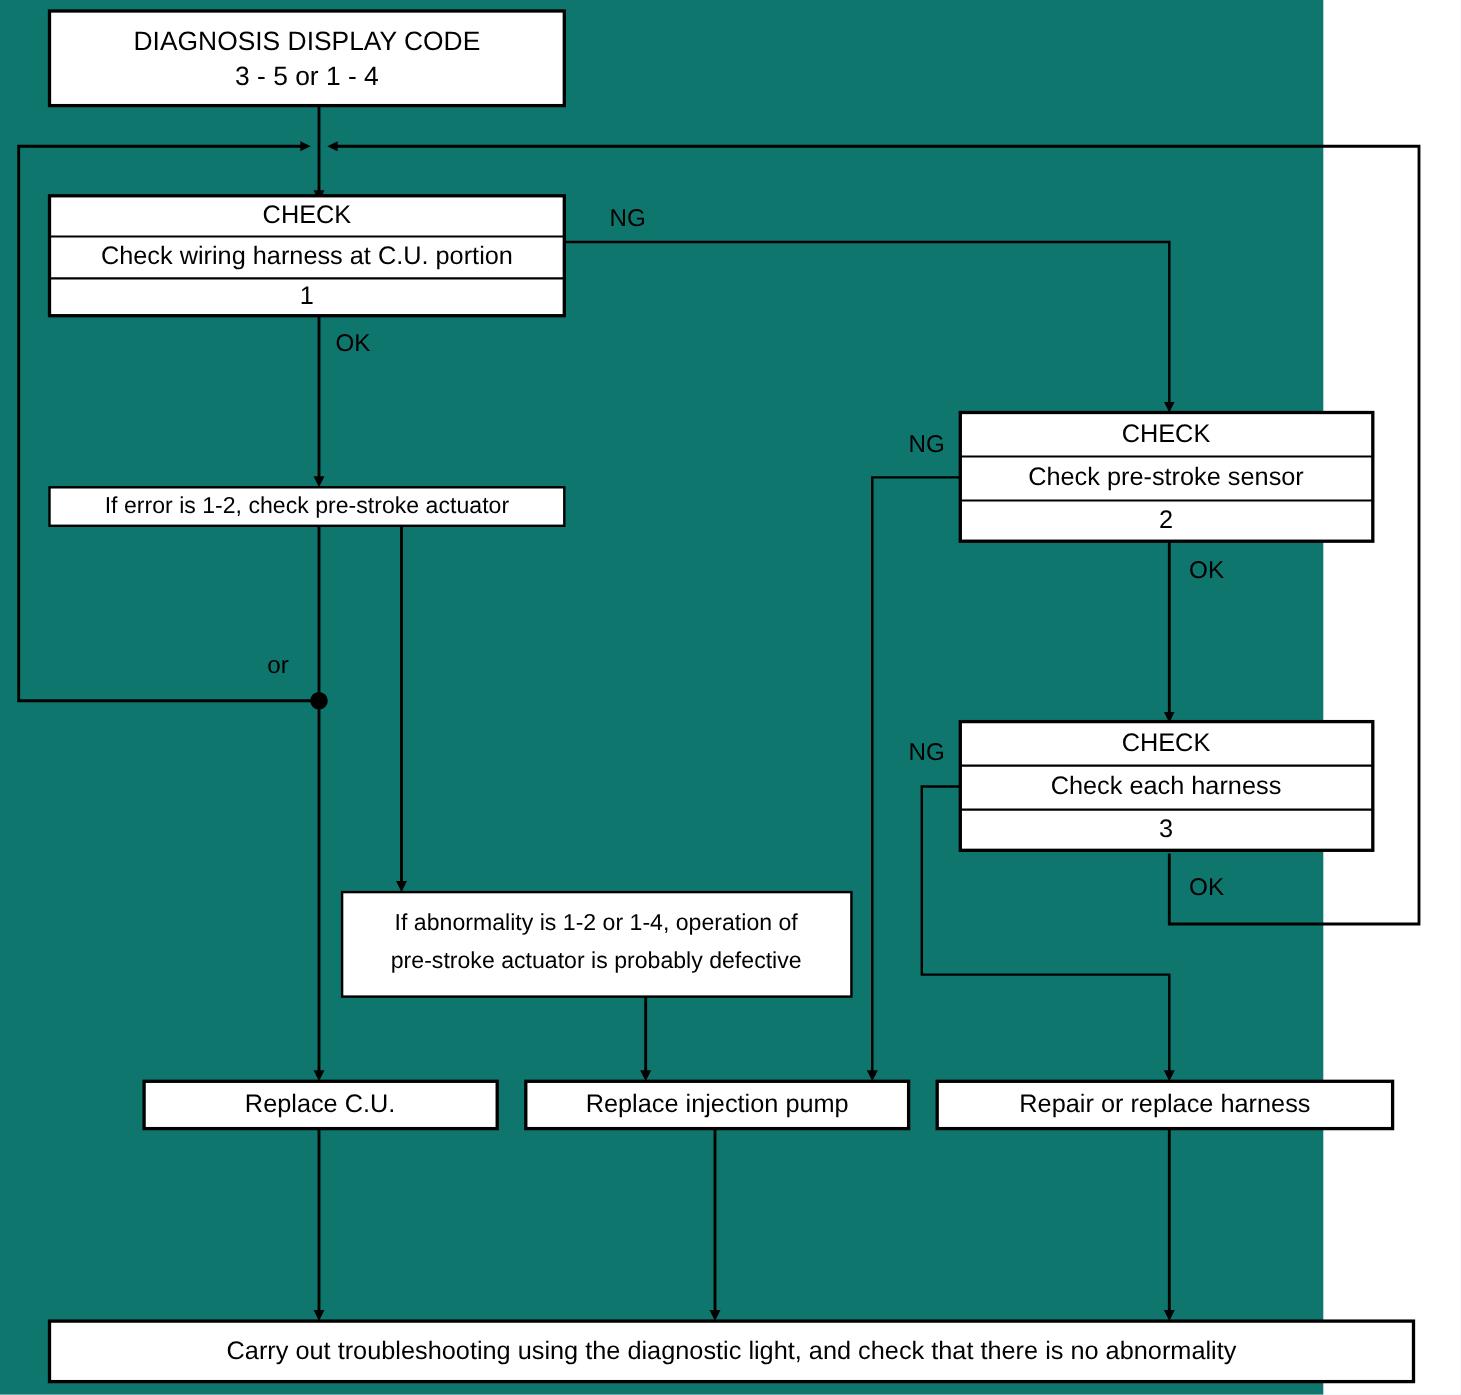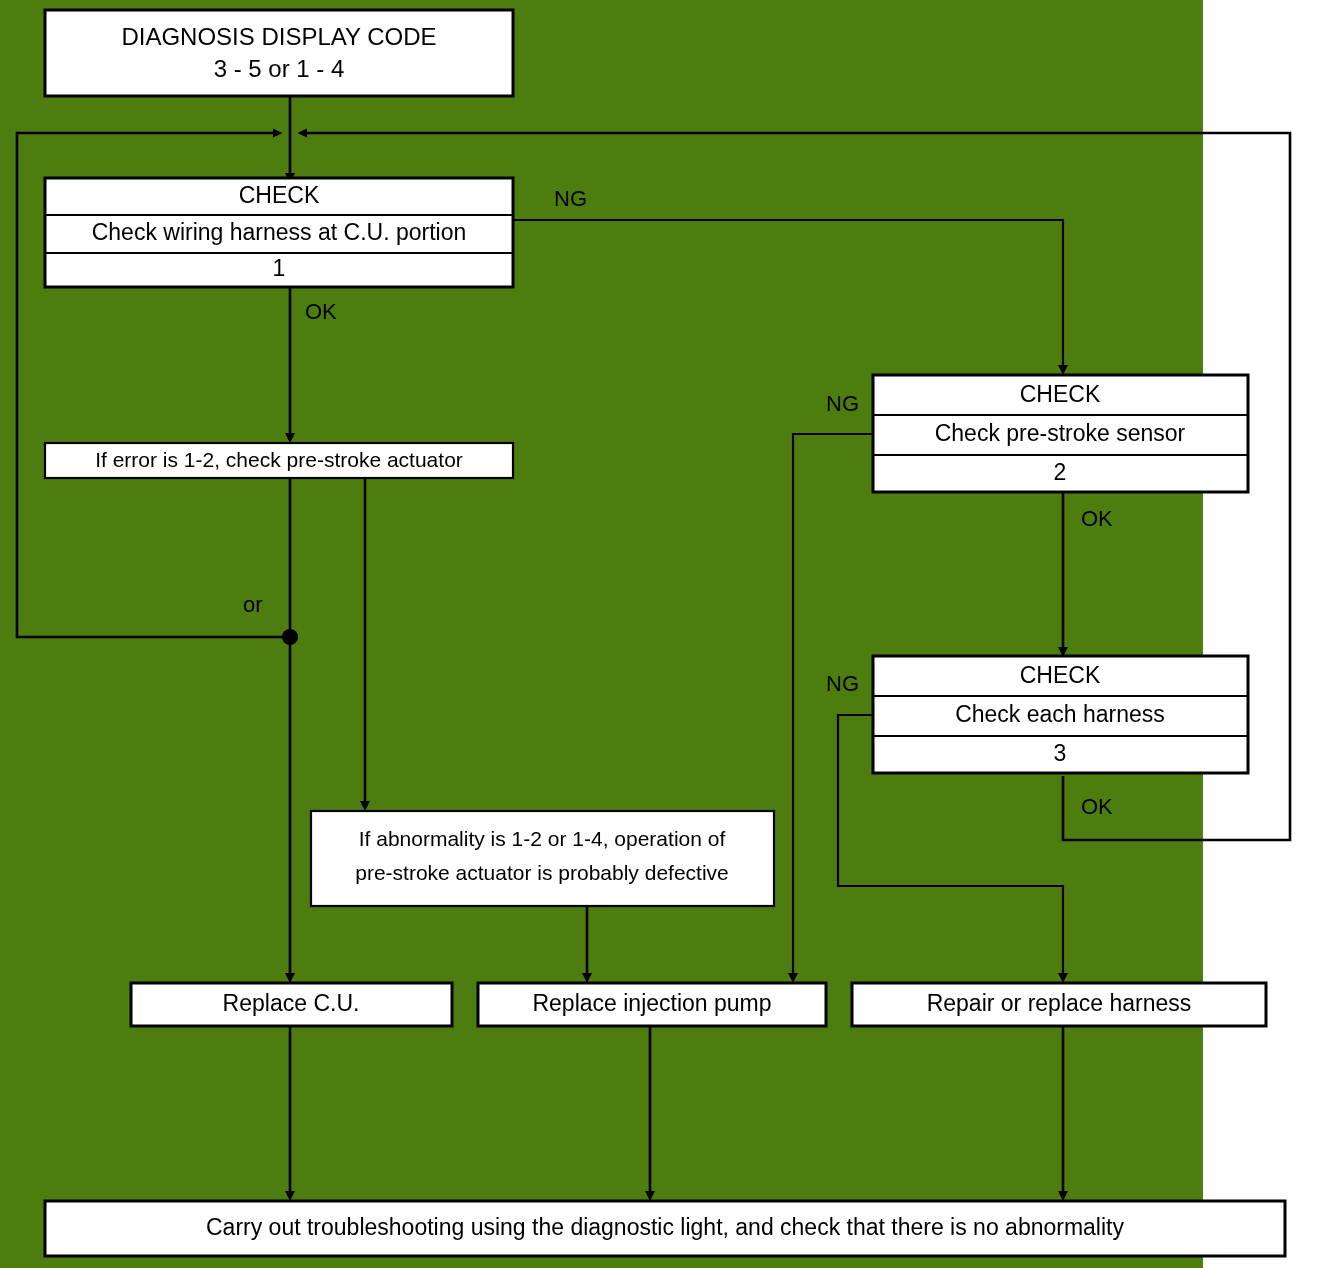--- a/index.html
+++ b/index.html
@@ -4,21 +4,21 @@
 <style>
   html, body {
     margin: 0;
     padding: 0;
     background: #ffffff;
   }
   #chart-root {
     position: relative;
     width: 1203px;
     height: 1268px;
-    background: #4d7c0f;
+    background: #0f766e;
     font-family: "Liberation Sans", sans-serif;
   }
   svg { display: block; }
   .node-rect {
     fill: #ffffff;
     stroke: #000000;
     stroke-width: 3;
   }
   .node-rect-thin {
     fill: #ffffff;

